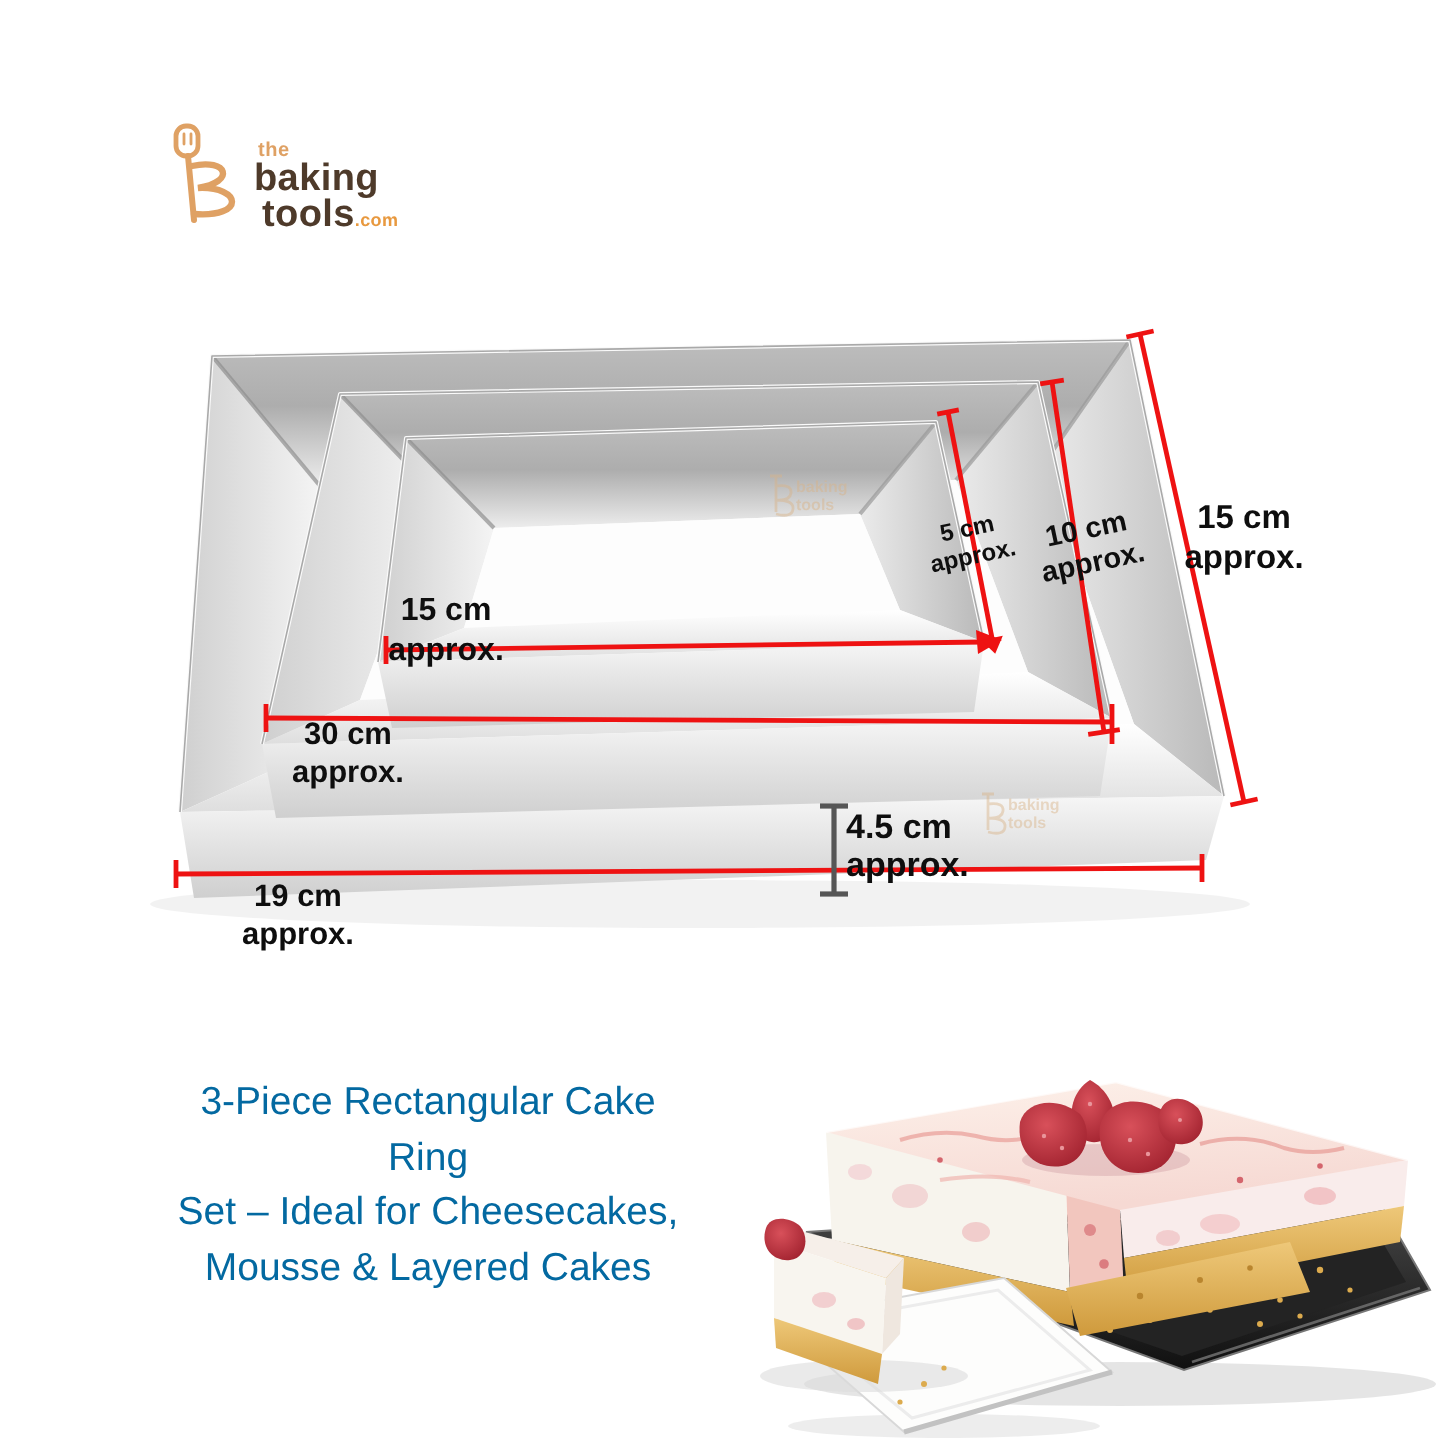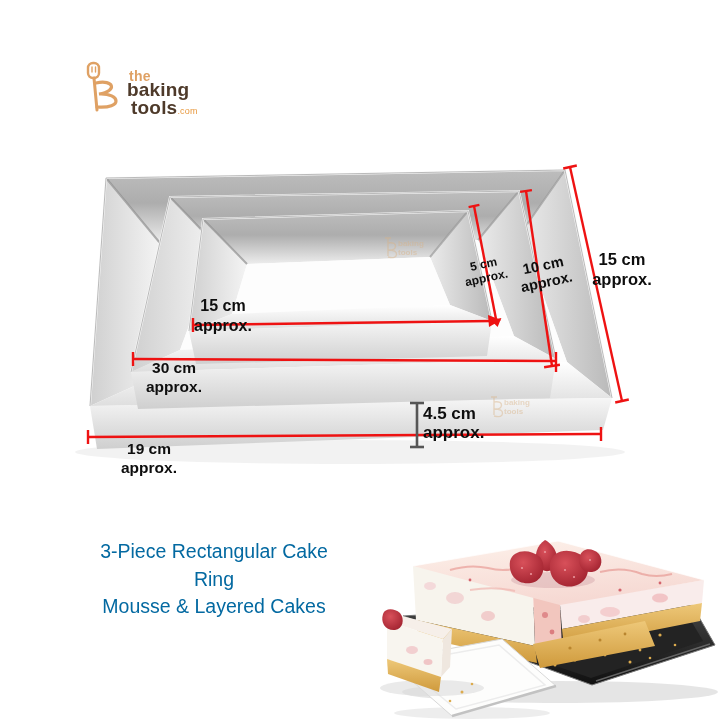--- a/index.html
+++ b/index.html
@@ -5,24 +5,24 @@
   html,body{margin:0;padding:0;background:#fff;}
   .stage{
     position:relative;width:720px;height:720px;background:#ffffff;overflow:hidden;
     font-family:"Liberation Sans",sans-serif;
   }
   .layer{position:absolute;left:0;top:0;}
 
   
   .logo{position:absolute;left:84px;top:61px;display:flex;align-items:flex-start;gap:5px;}
   .logo-text{display:flex;flex-direction:column;padding-top:10px;}
-  .logo-the{font-size:14px;font-weight:bold;color:#dfa164;letter-spacing:.3px;margin-left:2px;line-height:10px;}
+  .logo-the{font-size:10px;font-weight:bold;color:#dfa164;letter-spacing:.3px;margin-left:2px;line-height:10px;}
   .logo-baking{font-size:19px;font-weight:bold;color:#4e3a2a;line-height:18px;letter-spacing:.2px;}
   .logo-tools{font-size:19px;font-weight:bold;color:#4e3a2a;line-height:18px;letter-spacing:.2px;margin-left:4px;}
-  .logo-com{font-size:9px;font-weight:normal;color:#e8993f;text-align:right;}
+  .logo-com{font-size:9px;font-weight:bold;color:#e8993f;text-align:right;}
 
   
   .dim-label{position:absolute;font-weight:bold;color:#0e0e0e;text-align:center;}
   .dim-label span{display:block;}
   .lab-15in {left:180px;top:296px;width:86px;font-size:16px;line-height:19.5px;}
   .lab-20   {left:130px;top:359px;width:88px;font-size:15.5px;line-height:18.5px;}
   .lab-25   {left:105px;top:440px;width:88px;font-size:15.5px;line-height:18.5px;}
   .lab-45   {left:423px;top:404px;width:90px;font-size:17px;line-height:19px;text-align:left;}
   .lab-5    {left:452px;top:257px;width:66px;font-size:12px;line-height:14px;transform:rotate(-12deg);}
   .lab-10   {left:507px;top:257px;width:76px;font-size:14.5px;line-height:17px;transform:rotate(-12deg);}
@@ -319,16 +319,17 @@
     <span>10 cm</span>
     <span>approx.</span>
   </div>
   <div class="dim-label lab-15out">
     <span>15 cm</span>
     <span>approx.</span>
   </div>
 
   <div class="caption">
     <div>3-Piece Rectangular Cake Ring</div>
+    <div>Set – Ideal for Cheesecakes,</div>
     <div>Mousse &amp; Layered Cakes</div>
   </div>
 
 </div>
 
 </body></html>

